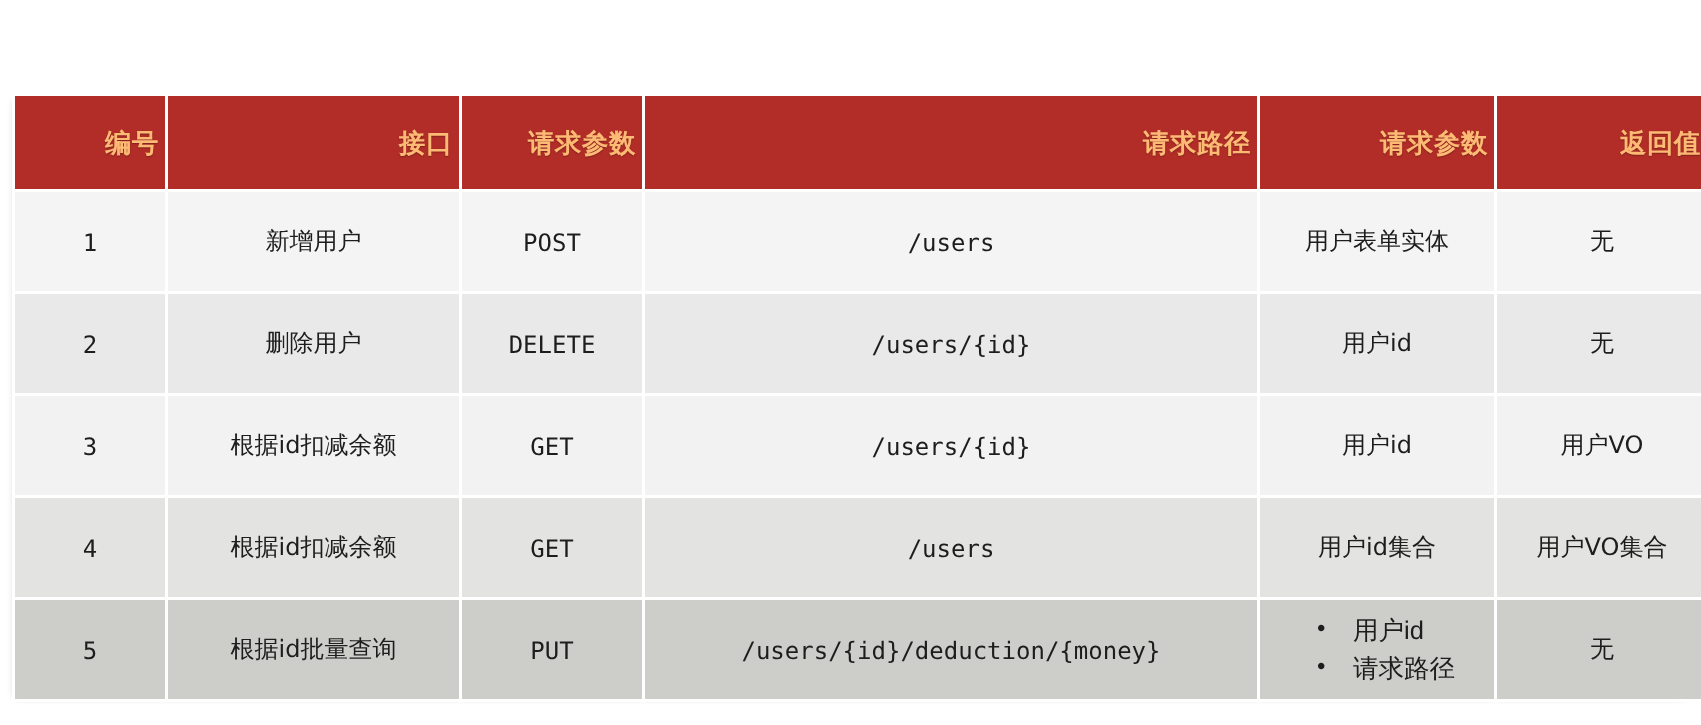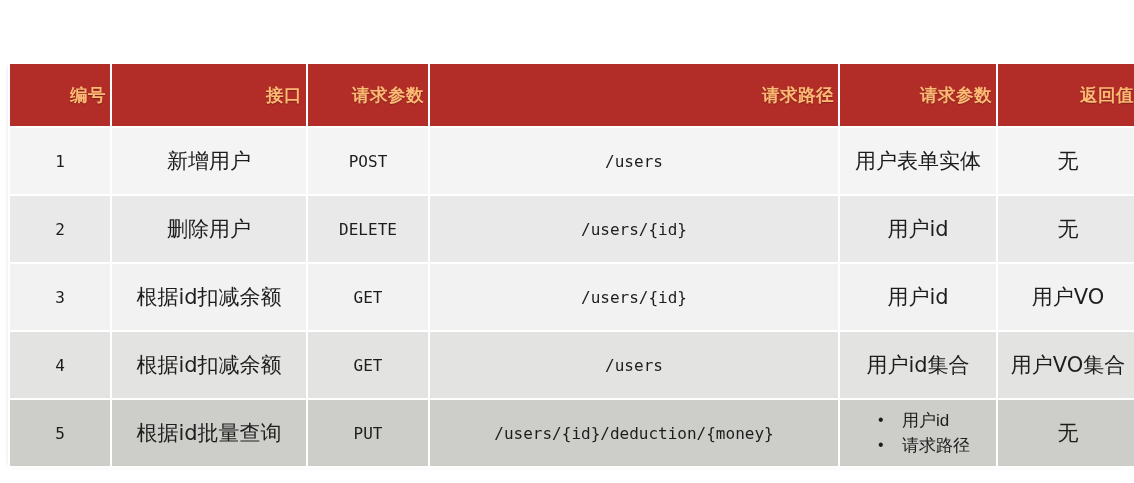--- a/index.html
+++ b/index.html
@@ -93,21 +93,21 @@
   col.c-ret    { width: 140px; }
 
   
   .mono {
     font-family: "DejaVu Sans Mono", "Liberation Mono", monospace;
     font-size: 16px;
     letter-spacing: 0px;
   }
   .cn-mixed {
     font-family: "DejaVu Sans", "Liberation Sans", sans-serif;
-    font-size: 21px;
+    font-size: 16px;
   }
 
   
   ul.cell-bullets {
     list-style: none;
     margin: 0;
     padding: 0 0 0 10px;
     text-align: left;
     display: inline-block;
   }

